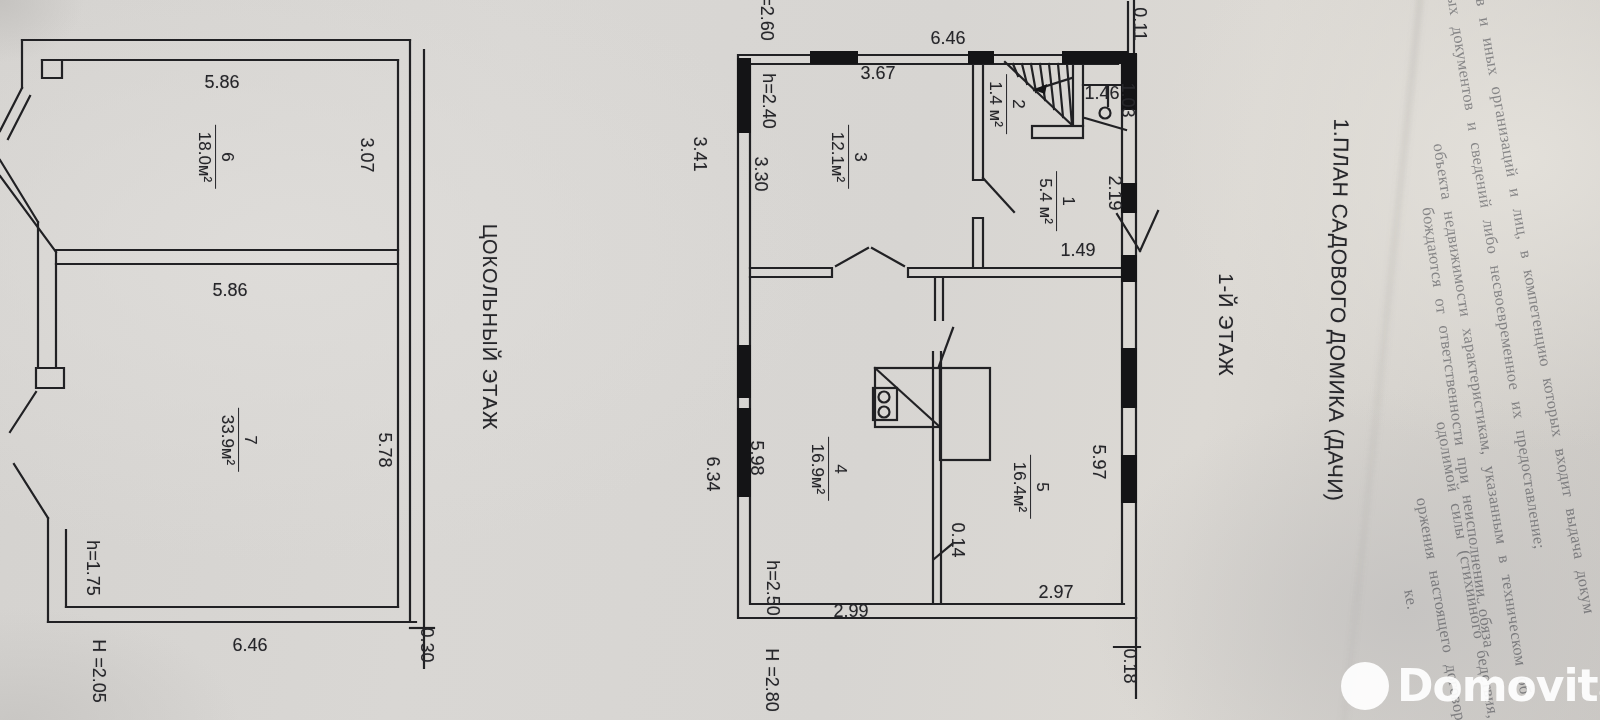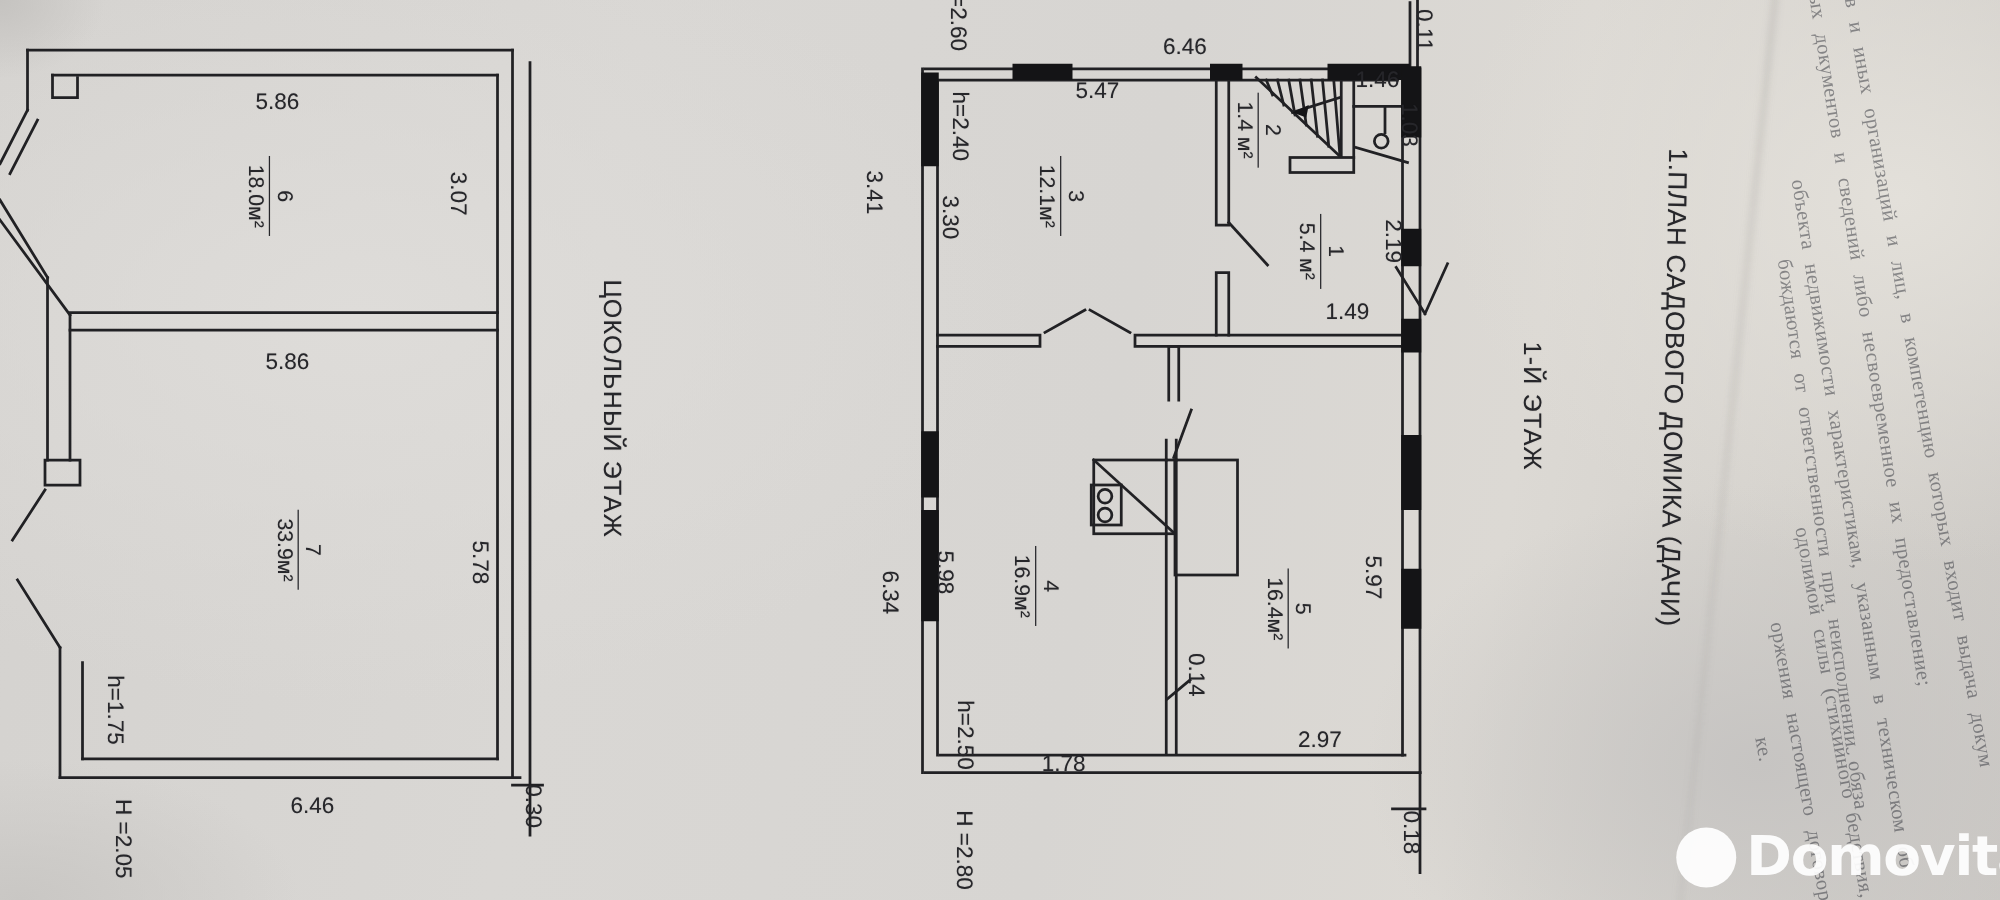--- a/index.html
+++ b/index.html
@@ -146,22 +146,22 @@
   <span class="lab vlab" style="left:384px;top:450px">5.78</span>
   <span class="lab vlab" style="left:92px;top:568px">h=1.75</span>
   <span class="lab hlab" style="left:250px;top:645px">6.46</span>
   <span class="lab vlab" style="left:426px;top:645px">0.30</span>
   <span class="lab vlab" style="left:98px;top:671px">Н =2.05</span>
   <span class="lab vlab floorlab" style="left:489px;top:327px">ЦОКОЛЬНЫЙ ЭТАЖ</span>
 
   <span class="lab vlab" style="left:766px;top:13px">h=2.60</span>
   <span class="lab hlab" style="left:948px;top:38px">6.46</span>
   <span class="lab vlab" style="left:1139px;top:24px">0.11</span>
-  <span class="lab hlab" style="left:878px;top:73px">5.47</span>
-  <span class="lab hlab" style="left:1102px;top:64px">1.46</span>
+  <span class="lab hlab" style="left:878px;top:73px">3.67</span>
+  <span class="lab hlab" style="left:1102px;top:93px">1.46</span>
   <span class="lab vlab" style="left:1127px;top:100px">1.03</span>
   <div class="frac" style="left:1007px;top:104px">
     <span class="num">2</span>
     <span class="den">1.4 м²</span>
   </div>
   <span class="lab vlab" style="left:768px;top:101px">h=2.40</span>
   <span class="lab vlab" style="left:699px;top:154px">3.41</span>
   <span class="lab vlab" style="left:760px;top:174px">3.30</span>
   <div class="frac" style="left:849px;top:157px">
     <span class="num">3</span>
@@ -179,21 +179,21 @@
   </div>
   <div class="frac" style="left:1031px;top:487px">
     <span class="num">5</span>
     <span class="den">16.4м²</span>
   </div>
   <span class="lab vlab" style="left:756px;top:458px">5.98</span>
   <span class="lab vlab" style="left:712px;top:474px">6.34</span>
   <span class="lab vlab" style="left:1098px;top:462px">5.97</span>
   <span class="lab vlab" style="left:957px;top:540px">0.14</span>
   <span class="lab vlab" style="left:772px;top:588px">h=2.50</span>
-  <span class="lab hlab" style="left:851px;top:611px">1.78</span>
+  <span class="lab hlab" style="left:851px;top:611px">2.99</span>
   <span class="lab hlab" style="left:1056px;top:592px">2.97</span>
   <span class="lab vlab" style="left:771px;top:680px">Н =2.80</span>
   <span class="lab vlab" style="left:1129px;top:666px">0.18</span>
   <span class="lab vlab floorlab" style="left:1225px;top:325px">1-Й ЭТАЖ</span>
 
   <span class="lab titlelab" style="left:1338px;top:310px">1.ПЛАН САДОВОГО ДОМИКА (ДАЧИ)</span>
 
   <span class="faint" style="left:1489px;top:-12px;transform:rotate(80deg)">ов и иных организаций и лиц, в компетенцию которых входит выдача докум</span>
   <span class="faint" style="left:1462px;top:-6px;transform:rotate(81deg)">ых документов и сведений либо несвоевременное их предоставление;</span>
   <span class="faint" style="left:1448px;top:142px;transform:rotate(81deg)">объекта недвижимости характеристикам, указанным в техническом об</span>

